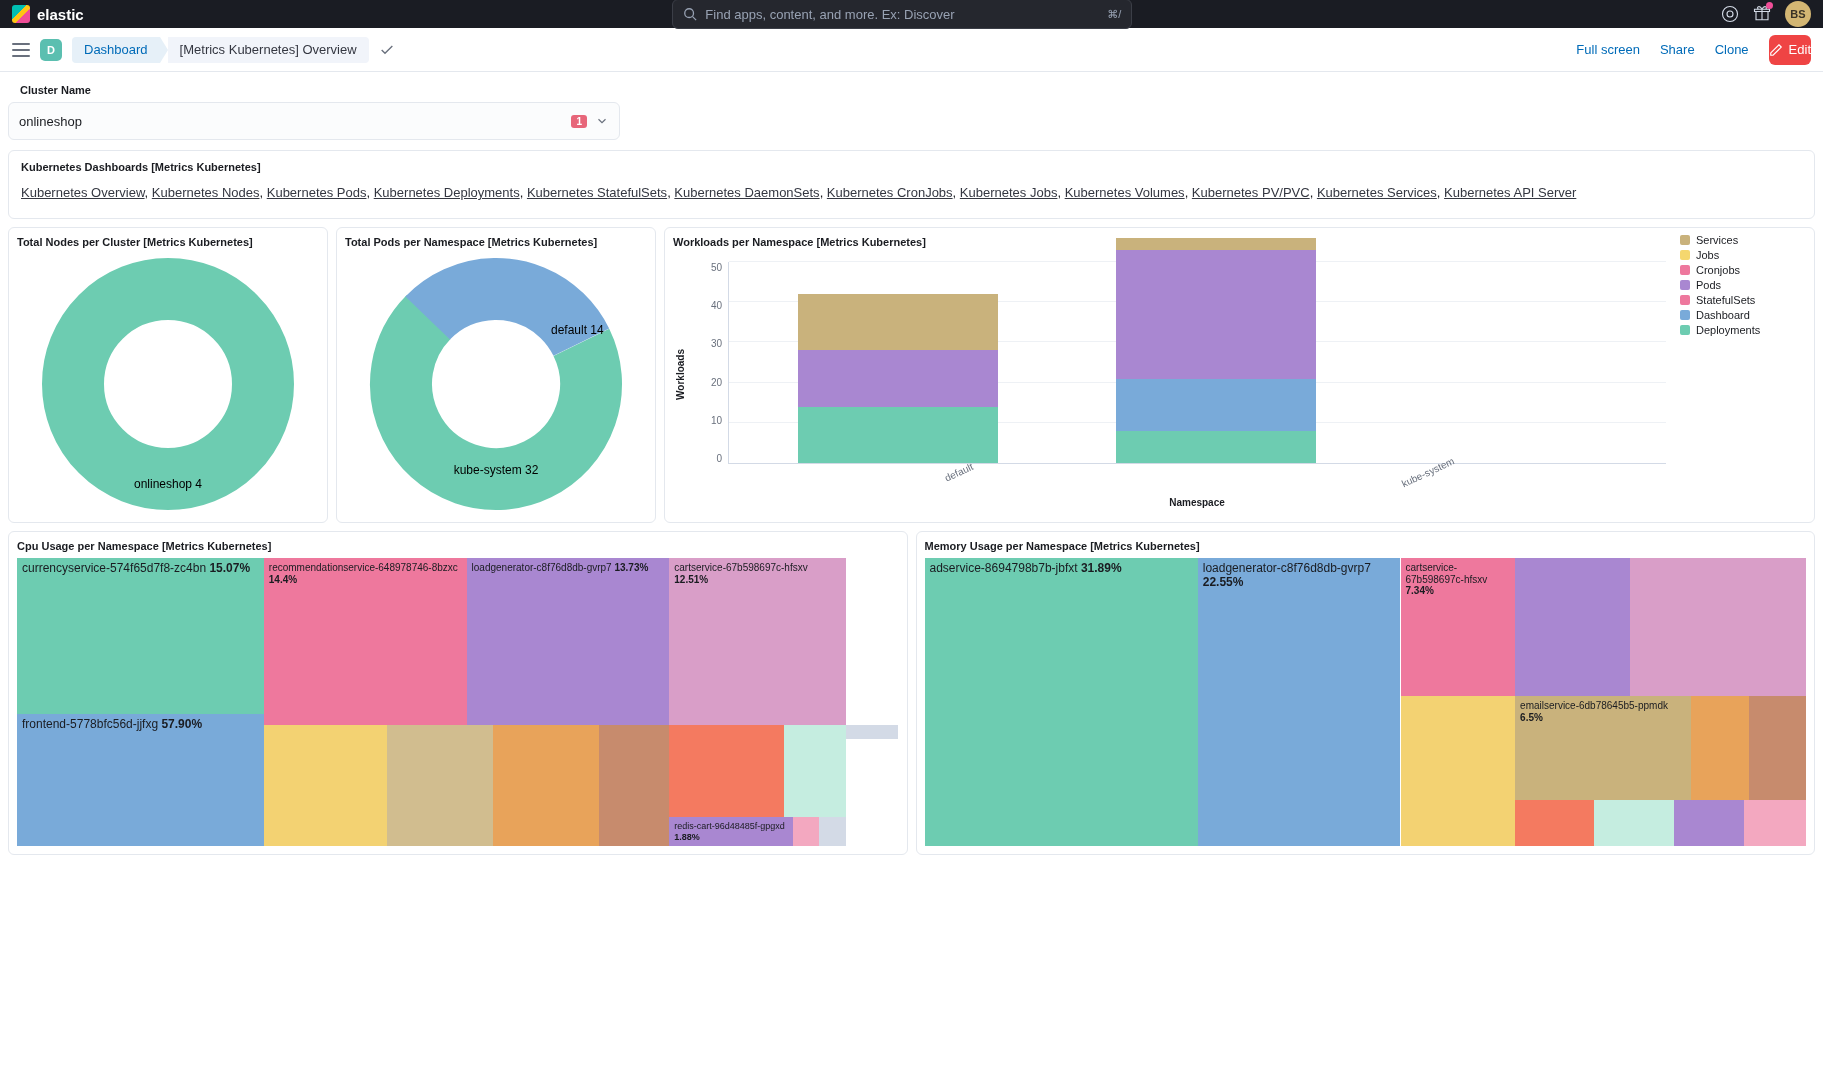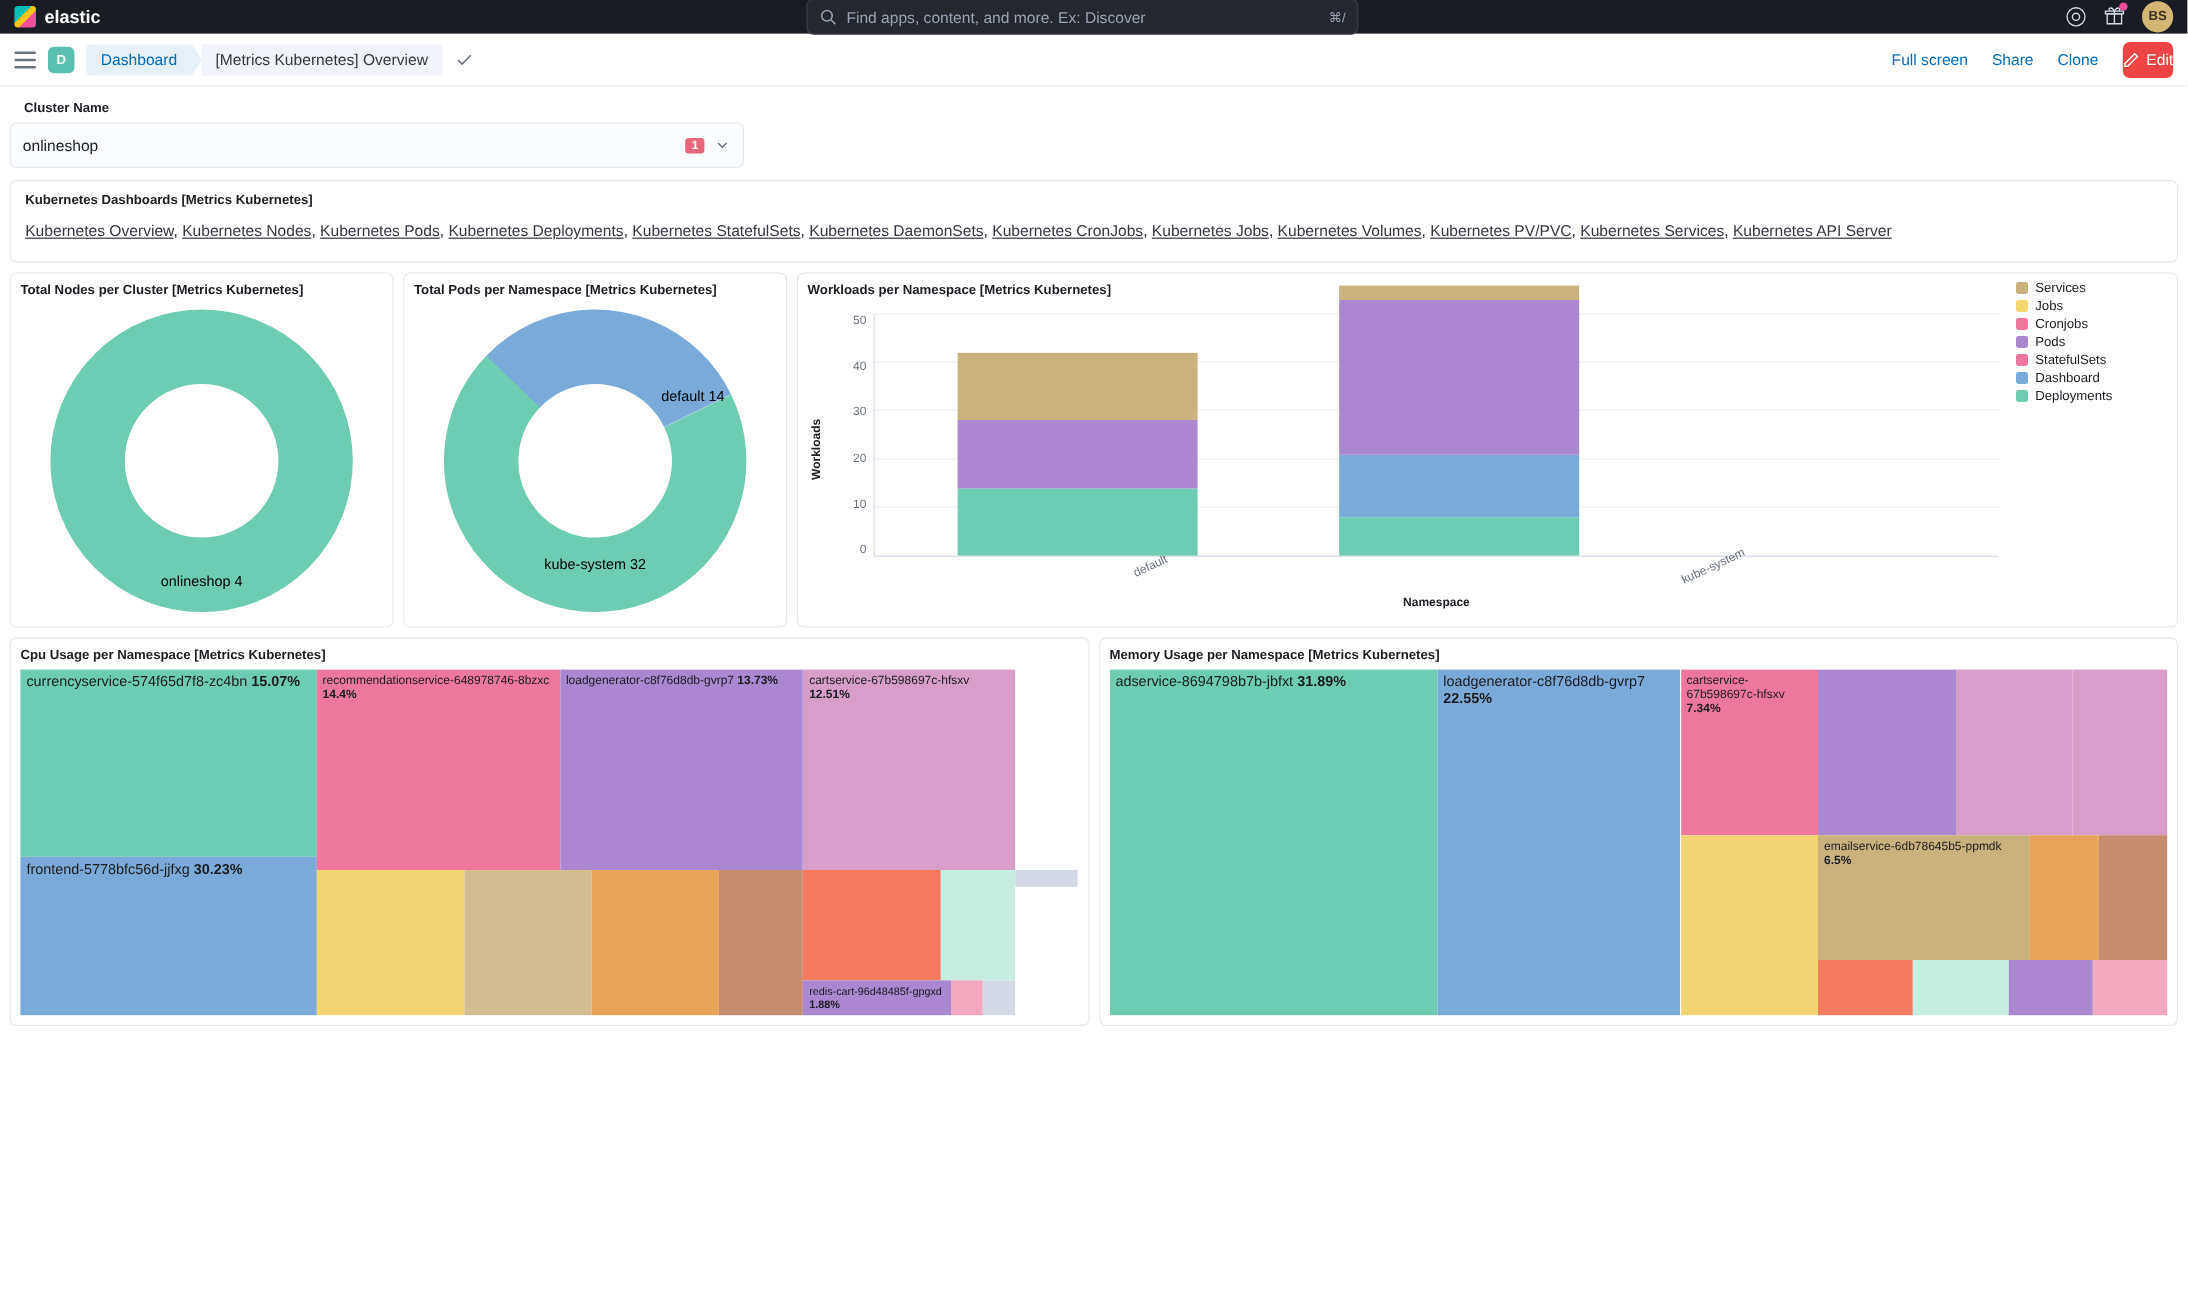--- a/index.html
+++ b/index.html
@@ -235,21 +235,21 @@
           </div>
       </div>
     </div>
   </div>
 
   <div class="row2">
     <div class="panel">
       <h3>Cpu Usage per Namespace [Metrics Kubernetes]</h3>
       <div class="treemap" id="tm-cpu">
           <div class="tile" style="left: 0%; top: 0%; width: 28%; height: 54%; background: rgb(109, 204, 177); font-size: 12px;">currencyservice-574f65d7f8-zc4bn <b>15.07%</b></div>
-          <div class="tile" style="left: 0%; top: 54%; width: 28%; height: 46%; background: rgb(121, 170, 217); font-size: 12px;">frontend-5778bfc56d-jjfxg <b>30.23%</b></div>
+          <div class="tile" style="left: 0%; top: 54%; width: 28%; height: 46%; background: rgb(121, 170, 217); font-size: 12px;">frontend-5778bfc56d-jjfxg <b>57.90%</b></div>
           <div class="tile" style="left: 28%; top: 0%; width: 23%; height: 58%; background: rgb(238, 120, 157);">recommendationservice-648978746-8bzxc <b>14.4%</b></div>
           <div class="tile" style="left: 51%; top: 0%; width: 23%; height: 58%; background: rgb(169, 135, 209);">loadgenerator-c8f76d8db-gvrp7 <b>13.73%</b></div>
           <div class="tile" style="left: 74%; top: 0%; width: 20%; height: 58%; background: rgb(217, 158, 200);">cartservice-67b598697c-hfsxv <b>12.51%</b></div>
           <div class="tile" style="left: 28%; top: 58%; width: 14%; height: 42%; background: rgb(243, 210, 114);"></div>
           <div class="tile" style="left: 42%; top: 58%; width: 12%; height: 42%; background: rgb(209, 189, 143);"></div>
           <div class="tile" style="left: 54%; top: 58%; width: 12%; height: 42%; background: rgb(232, 163, 90);"></div>
           <div class="tile" style="left: 66%; top: 58%; width: 8%; height: 42%; background: rgb(199, 139, 109);"></div>
           <div class="tile" style="left: 74%; top: 58%; width: 13%; height: 32%; background: rgb(244, 122, 96);"></div>
           <div class="tile" style="left: 87%; top: 58%; width: 7%; height: 32%; background: rgb(197, 237, 224);"></div>
           <div class="tile" style="left: 74%; top: 90%; width: 14%; height: 10%; background: rgb(169, 135, 209); font-size: 9px;">redis-cart-96d48485f-gpgxd <b>1.88%</b></div>

